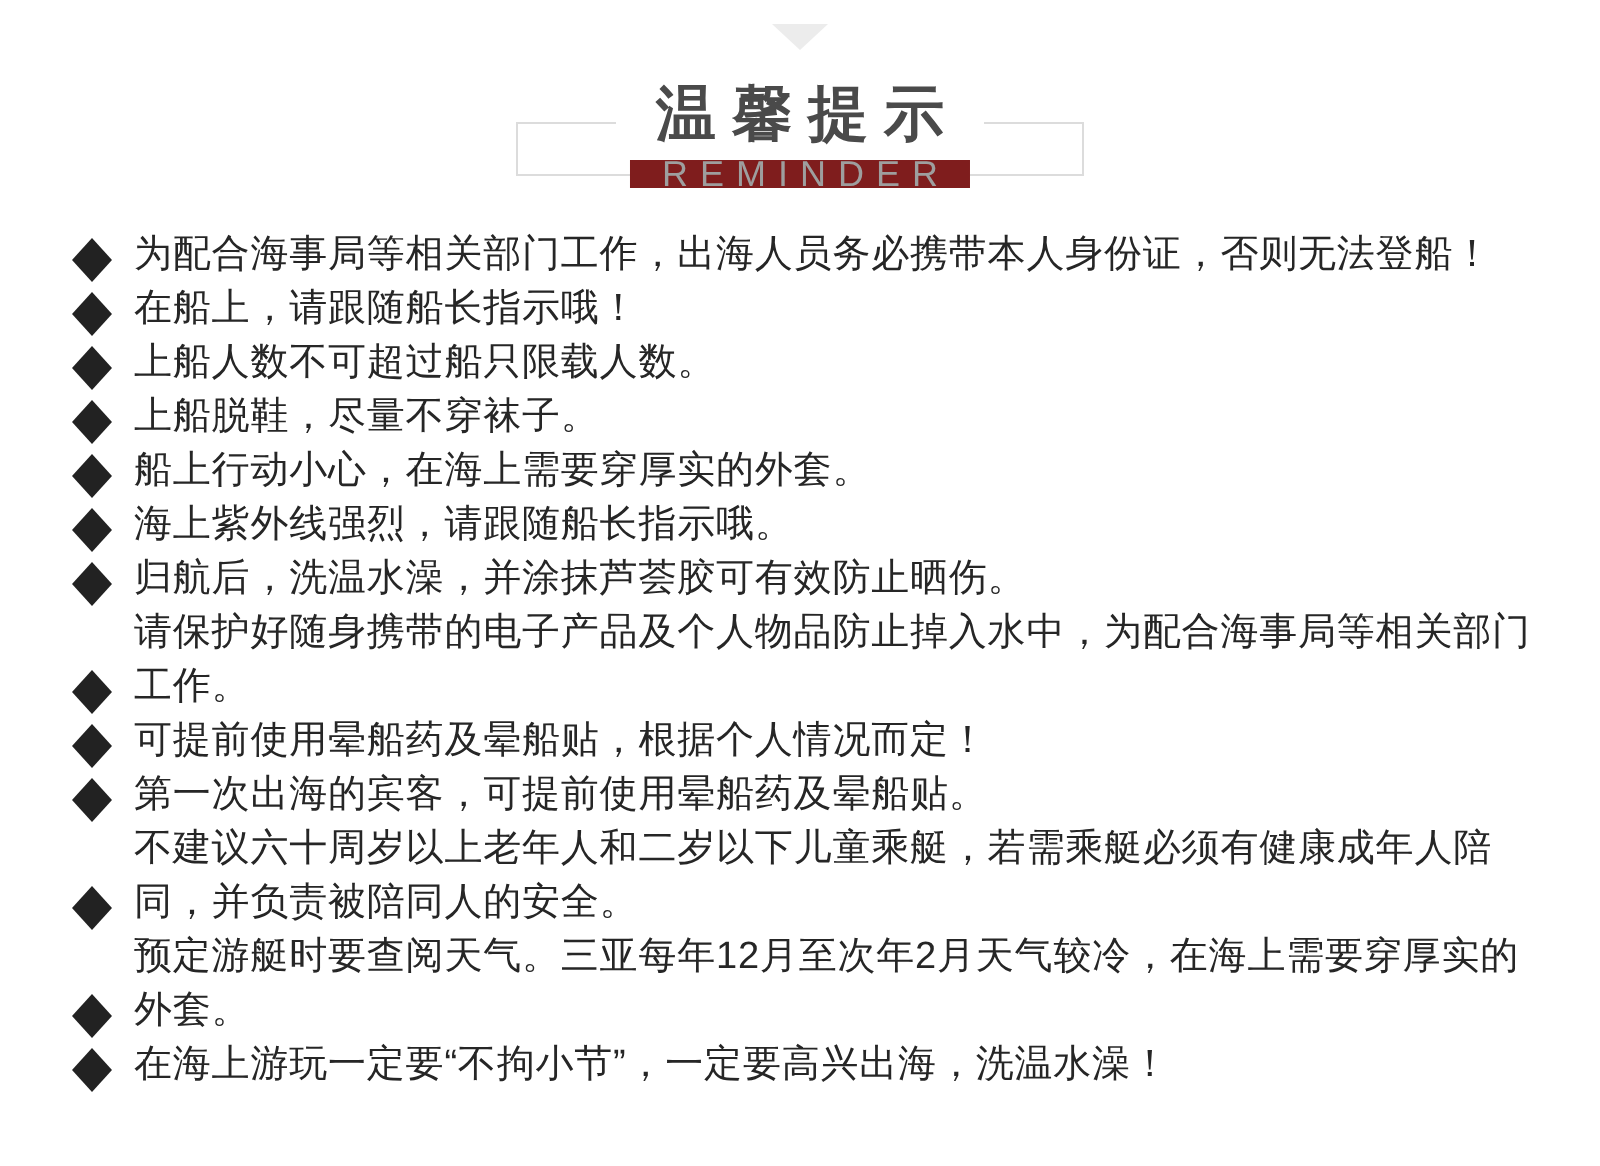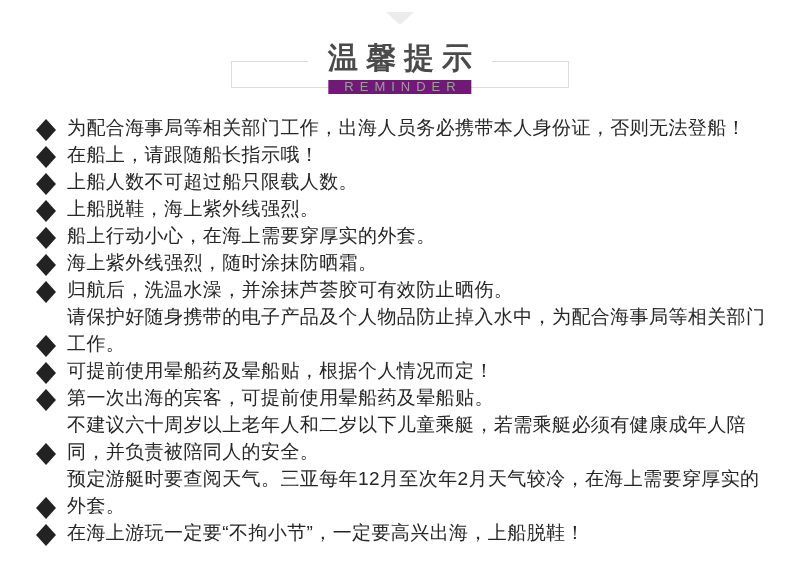--- a/index.html
+++ b/index.html
@@ -17,21 +17,21 @@
     width: 0; height: 0;
     margin: 12px auto 0;
     border-left: 14px solid transparent;
     border-right: 14px solid transparent;
     border-top: 13px solid #ececec;
   }
 
   
   .header-box {
     position: relative;
-    width: 338px;
+    width: 284px;
     height: 27px;
     margin: 36px auto 0;
     border: 1px solid #dcdcdc;
     padding-left: 28px;
   }
   .title {
     position: absolute;
     top: -19px;
     left: 50%;
     transform: translateX(-50%);
@@ -43,24 +43,24 @@
     font-weight: bold;
     letter-spacing: 8px;
     text-indent: 8px;
     color: #4a4a4a;
   }
   .subtitle {
     position: absolute;
     bottom: -7px;
     left: 50%;
     transform: translateX(-50%);
-    background: #701a75;
+    background: #7f1d1d;
     padding: 0 10px;
     white-space: nowrap;
-    font-size: 13px;
+    font-size: 18px;
     line-height: 14px;
     letter-spacing: 6px;
     text-indent: 6px;
     color: #9e9e9e;
   }
 
   
   .list {
     list-style: none;
     margin: 26px 33px 0 36px;
@@ -107,31 +107,31 @@
         <span class="item-text">在船上，请跟随船长指示哦！</span>
       </li>
 
       <li class="item">
         <span class="diamond"></span>
         <span class="item-text">上船人数不可超过船只限载人数。</span>
       </li>
 
       <li class="item">
         <span class="diamond"></span>
-        <span class="item-text">上船脱鞋，海上紫外线强烈。</span>
+        <span class="item-text">上船脱鞋，尽量不穿袜子。</span>
       </li>
 
       <li class="item">
         <span class="diamond"></span>
         <span class="item-text">船上行动小心，在海上需要穿厚实的外套。</span>
       </li>
 
       <li class="item">
         <span class="diamond"></span>
-        <span class="item-text">海上紫外线强烈，随时涂抹防晒霜。</span>
+        <span class="item-text">海上紫外线强烈，请跟随船长指示哦。</span>
       </li>
 
       <li class="item">
         <span class="diamond"></span>
         <span class="item-text">归航后，洗温水澡，并涂抹芦荟胶可有效防止晒伤。</span>
       </li>
 
       <li class="item">
         <span class="diamond"></span>
         <span class="item-text">请保护好随身携带的电子产品及个人物品防止掉入水中，为配合海事局等相关部门工作。</span>
@@ -152,17 +152,17 @@
         <span class="item-text">不建议六十周岁以上老年人和二岁以下儿童乘艇，若需乘艇必须有健康成年人陪同，并负责被陪同人的安全。</span>
       </li>
 
       <li class="item">
         <span class="diamond"></span>
         <span class="item-text">预定游艇时要查阅天气。三亚每年12月至次年2月天气较冷，在海上需要穿厚实的外套。</span>
       </li>
 
       <li class="item">
         <span class="diamond"></span>
-        <span class="item-text">在海上游玩一定要“不拘小节”，一定要高兴出海，上船脱鞋！</span>
+        <span class="item-text">在海上游玩一定要“不拘小节”，一定要高兴出海，洗温水澡！</span>
       </li>
     </ul>
 
 </div>
 
 </body></html>

